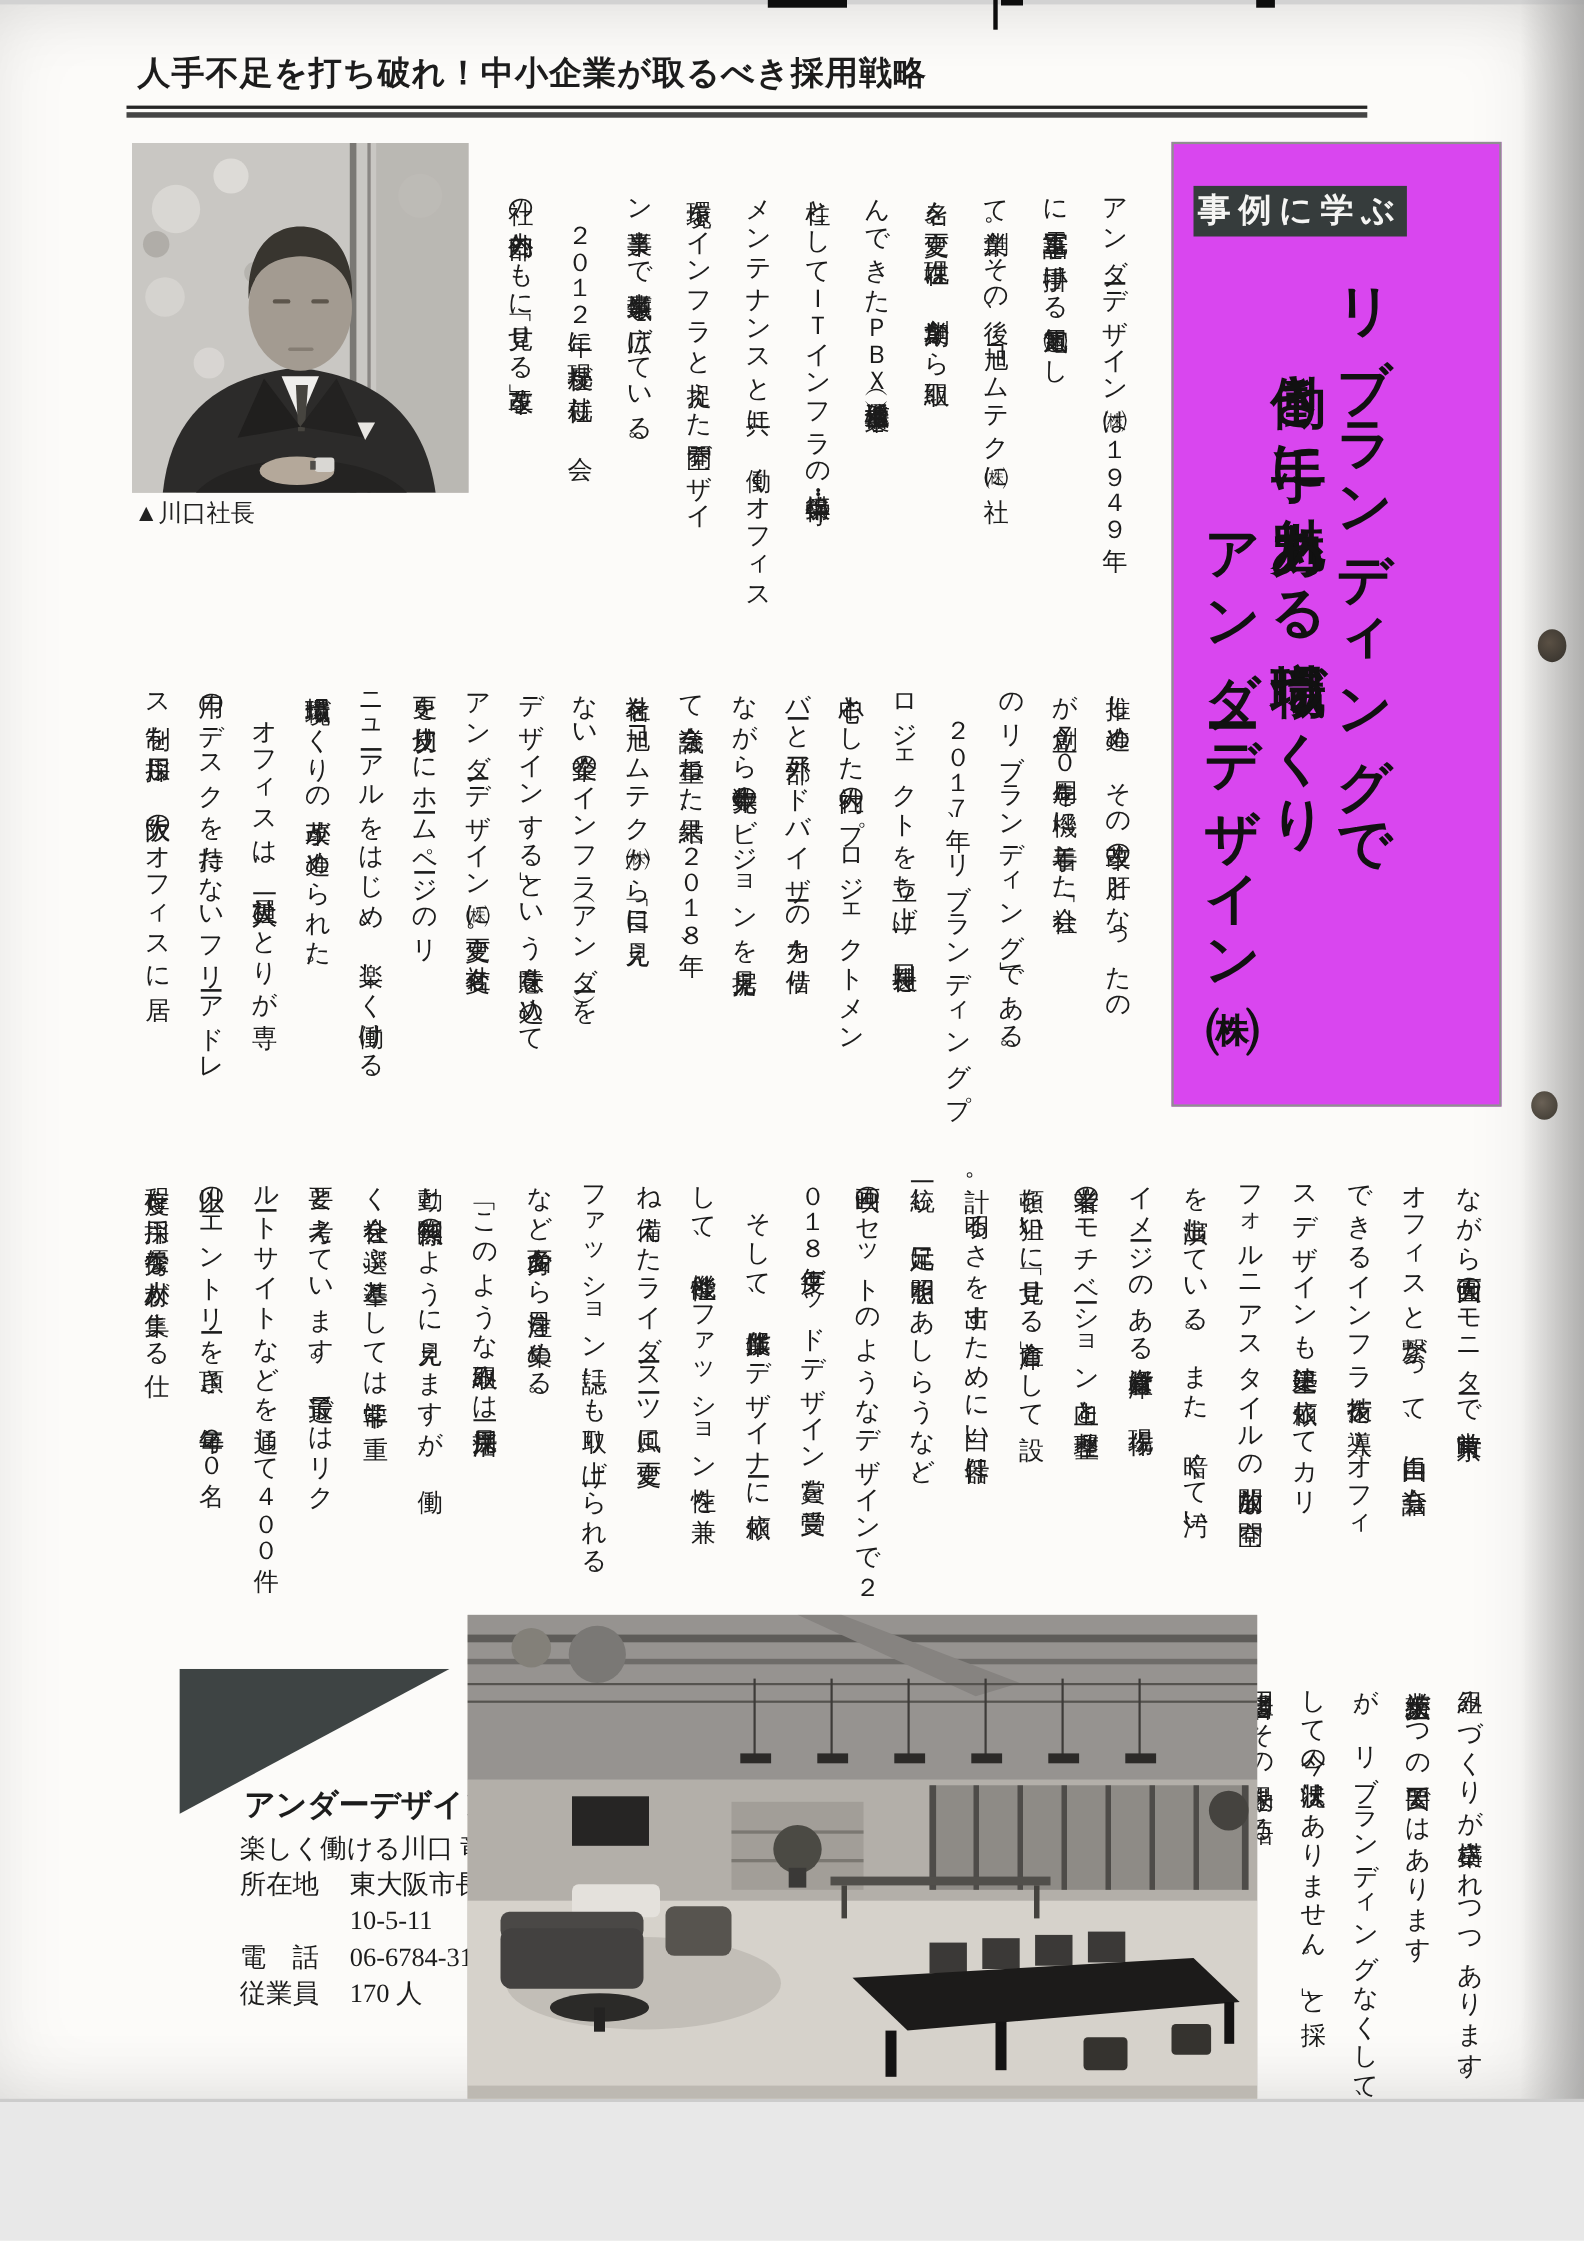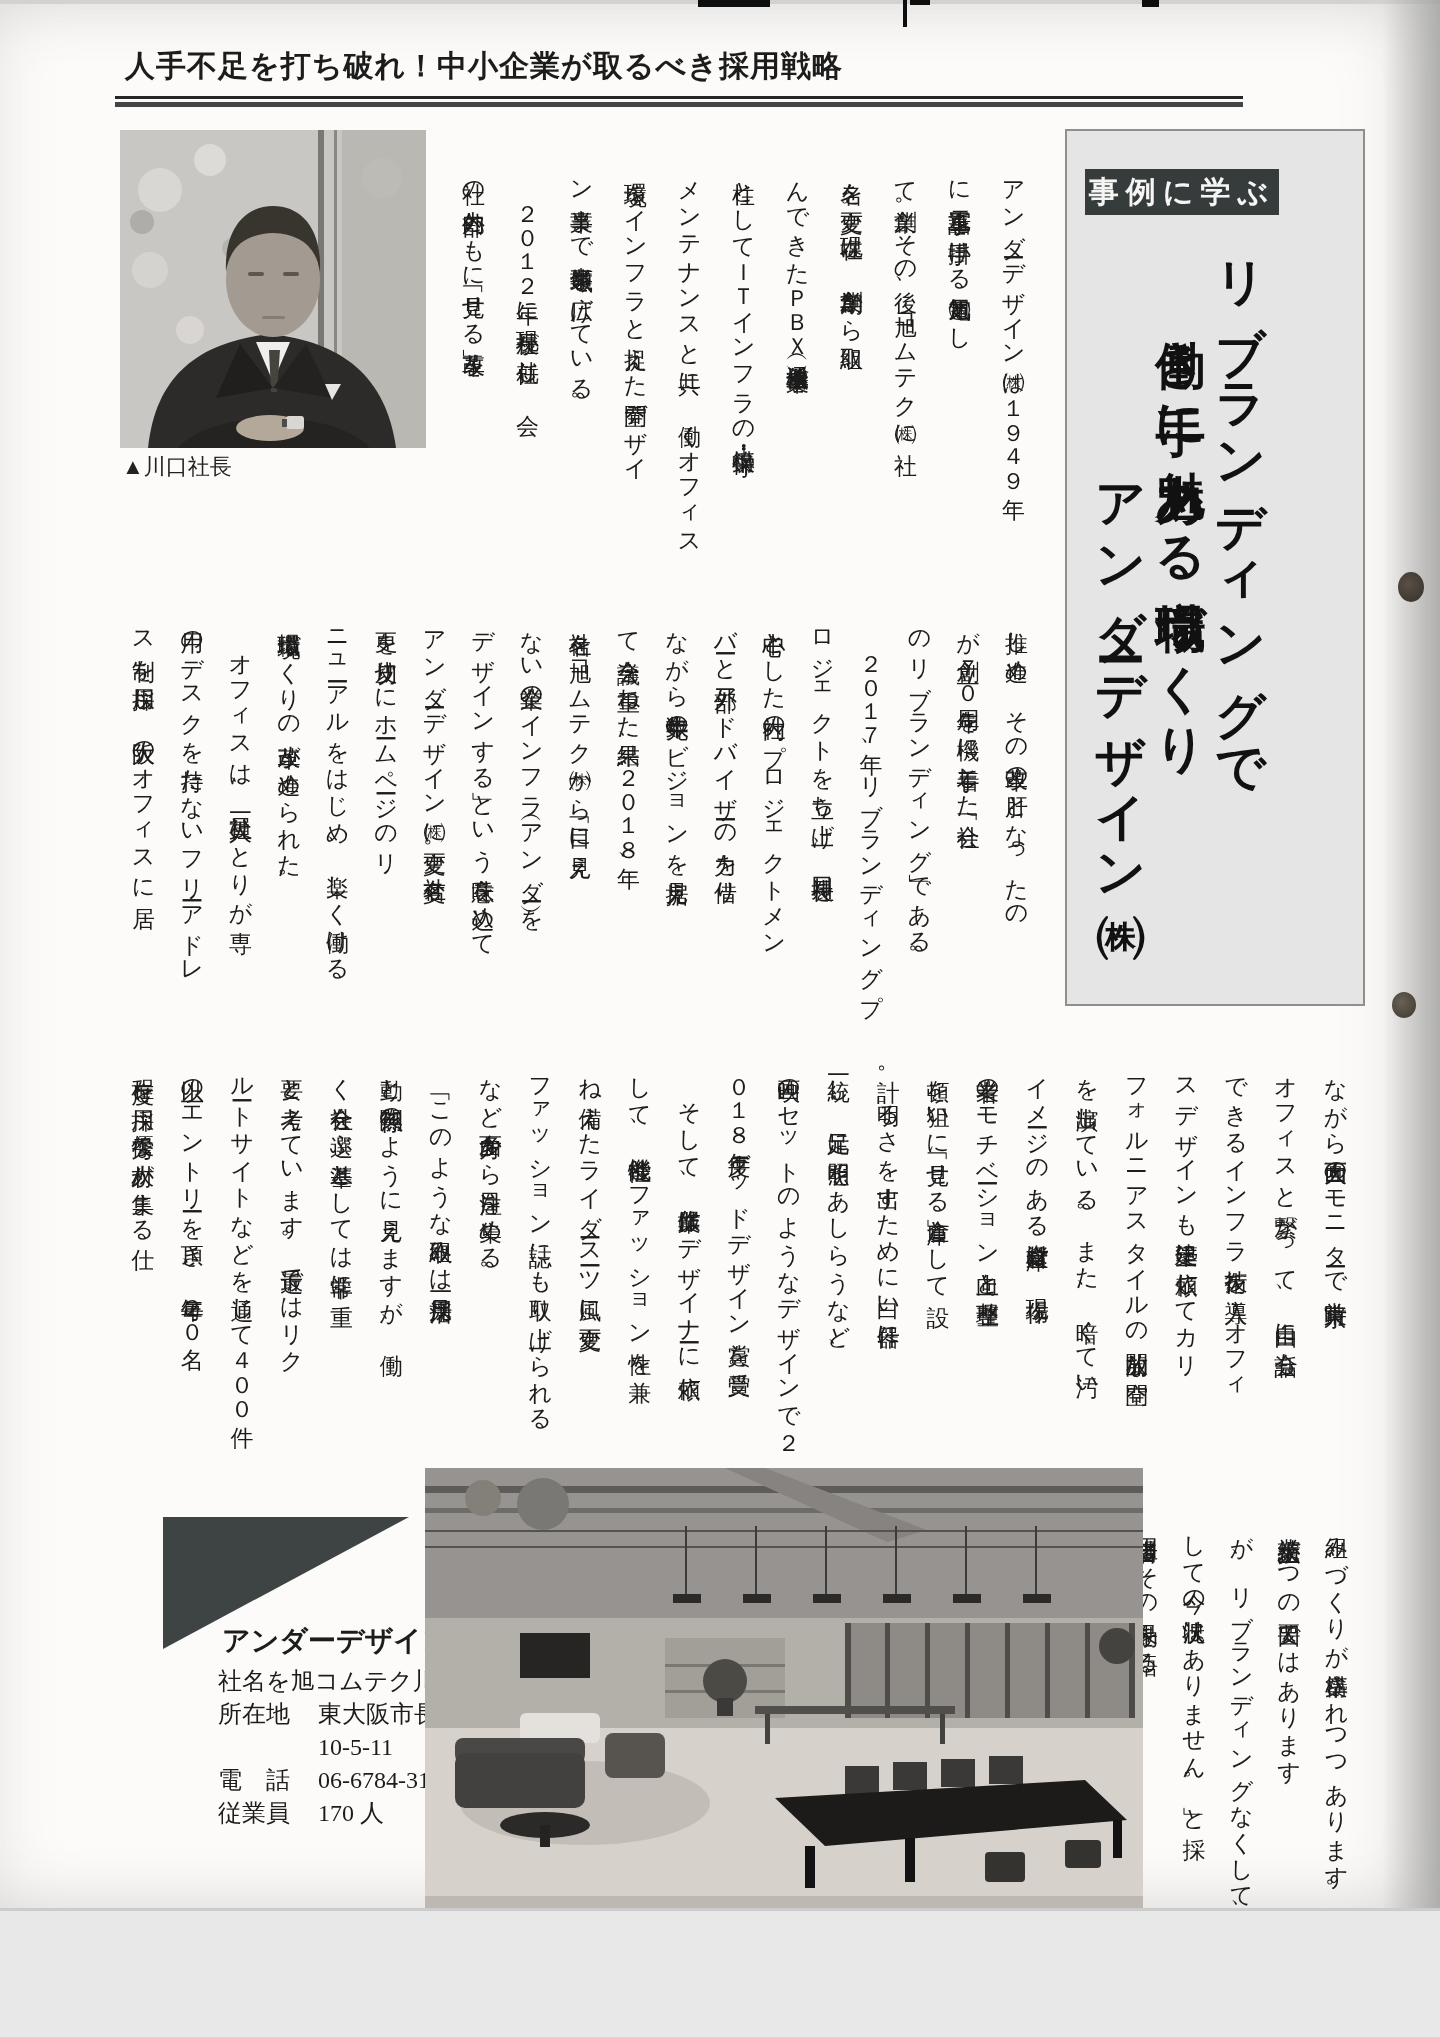--- a/index.html
+++ b/index.html
@@ -24,21 +24,21 @@
         font-family:"Liberation Sans","DejaVu Sans",sans-serif;color:#222;}
   
   .vtext{position:absolute;writing-mode:vertical-rl;text-orientation:mixed;white-space:pre-line;
         font-size:23px;letter-spacing:1px;color:#1c1c1c;}
   #sec1{right:400px;top:165px;width:600px;height:418px;line-height:54px;}
   #sec2{right:400px;top:615px;width:925px;height:418px;line-height:48.5px;}
   #sec3{right:80px;top:1062px;width:1245px;height:418px;line-height:49.7px;}
   #sec4{right:80px;top:1520px;width:240px;height:415px;line-height:47.5px;}
   
   .feature-box{position:absolute;left:1065px;top:129px;width:300px;height:877px;
-        border:2px solid #8f8f8f;background:#e5e5e5;box-sizing:border-box;}
+        border:2px solid #8f8f8f;background:#d946ef;box-sizing:border-box;}
   .kicker{position:absolute;left:18px;top:38px;width:194px;height:46px;background:#363c3c;
         color:#f5f5f3;font-size:30px;font-weight:700;letter-spacing:7px;text-align:center;line-height:46px;}
   .feature-title{position:absolute;writing-mode:vertical-rl;text-orientation:mixed;
         font-size:50px;font-weight:700;letter-spacing:4px;color:#111;}
   #ft1{right:88px;top:95px;}
   #ft2{right:148px;top:170px;}
   #ft3{right:208px;top:320px;}
   
   .corner-triangle{position:absolute;left:163px;top:1517px;width:246px;height:132px;
         background:#3e4444;clip-path:polygon(0 0,100% 0,0 100%);}
@@ -169,21 +169,21 @@
 程度を採用、優秀な人材が集まる仕</div>
   <div class="vtext" id="sec4">組みづくりが構築されつつあります。
 業績拡大が一つの要因ではあります
 が、リブランディングなくして、決
 して今の状況はありません。」と採
 用担当者はその効果を語る。</div>
 
   <div class="corner-triangle"></div>
   <div class="company-name">アンダーデザイン㈱</div>
   <div class="company-rows">
-    <div><span class="info-label">社名を旭コムテク</span><span>川口 竜広 氏</span></div>
+    <div><span class="info-label">楽しく働ける</span><span>川口 竜広 氏</span></div>
     <div><span class="info-label">所在地</span><span>東大阪市長田</span></div>
     <div><span class="info-label"></span><span>10-5-11</span></div>
     <div><span class="info-label">電　話</span><span>06-6784-3111</span></div>
     <div><span class="info-label">従業員</span><span>170 人</span></div>
   </div>
 
   <div class="office-photo">
     <svg viewBox="0 0 718 440" preserveAspectRatio="none">
       <rect x="0" y="0" width="718" height="440" fill="#c7c4bf"></rect>
       <rect x="0" y="0" width="718" height="150" fill="#969390"></rect>

